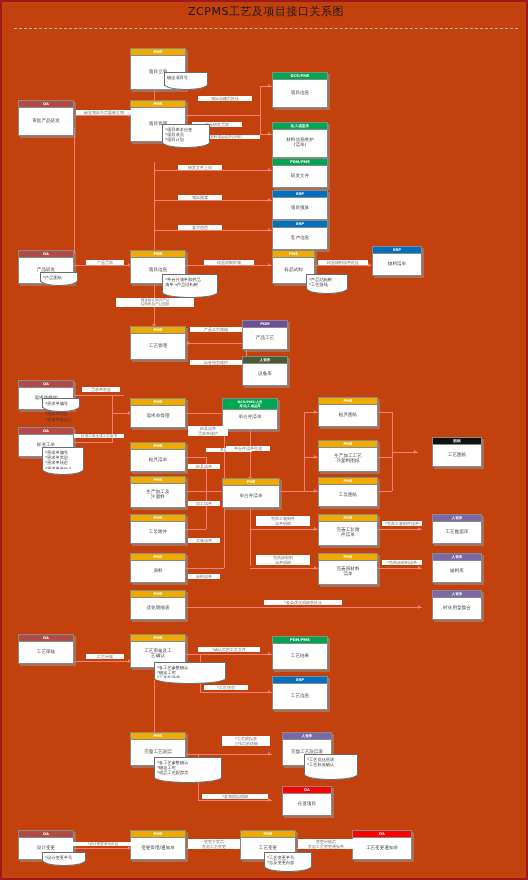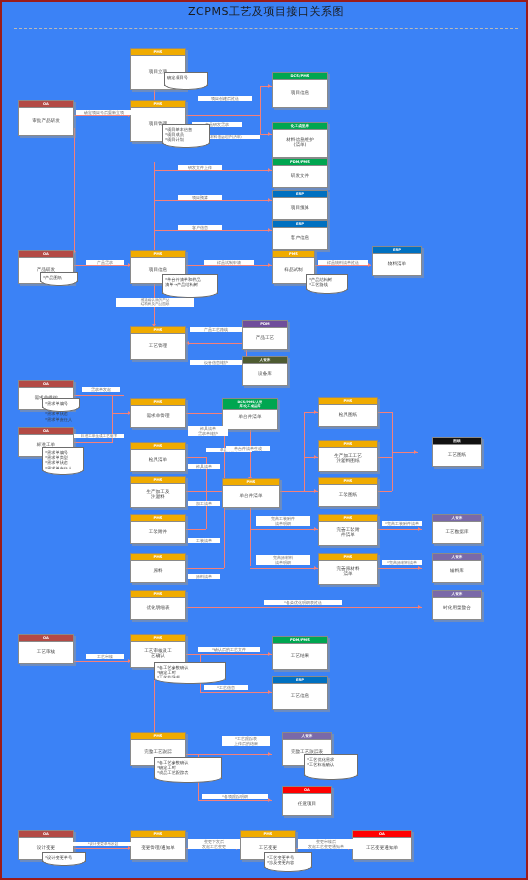--- a/index.html
+++ b/index.html
@@ -2,21 +2,21 @@
 <html><head>
 <meta charset="utf-8">
 <style>
   html,body{margin:0;padding:0;background:#ffffff;}
   body{
     font-family:"DejaVu Sans","Liberation Sans",sans-serif;
     width:528px;height:880px;overflow:hidden;
   }
   #canvas{
     position:relative;width:528px;height:880px;
-    background:#3b82f6;
+    background:#c2410c;
     box-sizing:border-box;
     border:2px solid #9b1b1b;
   }
   
   #title{
     position:absolute;left:0;top:2px;width:528px;
     text-align:center;
     font-size:11px;color:#1a1a1a;
     letter-spacing:.5px;
     white-space:nowrap;

